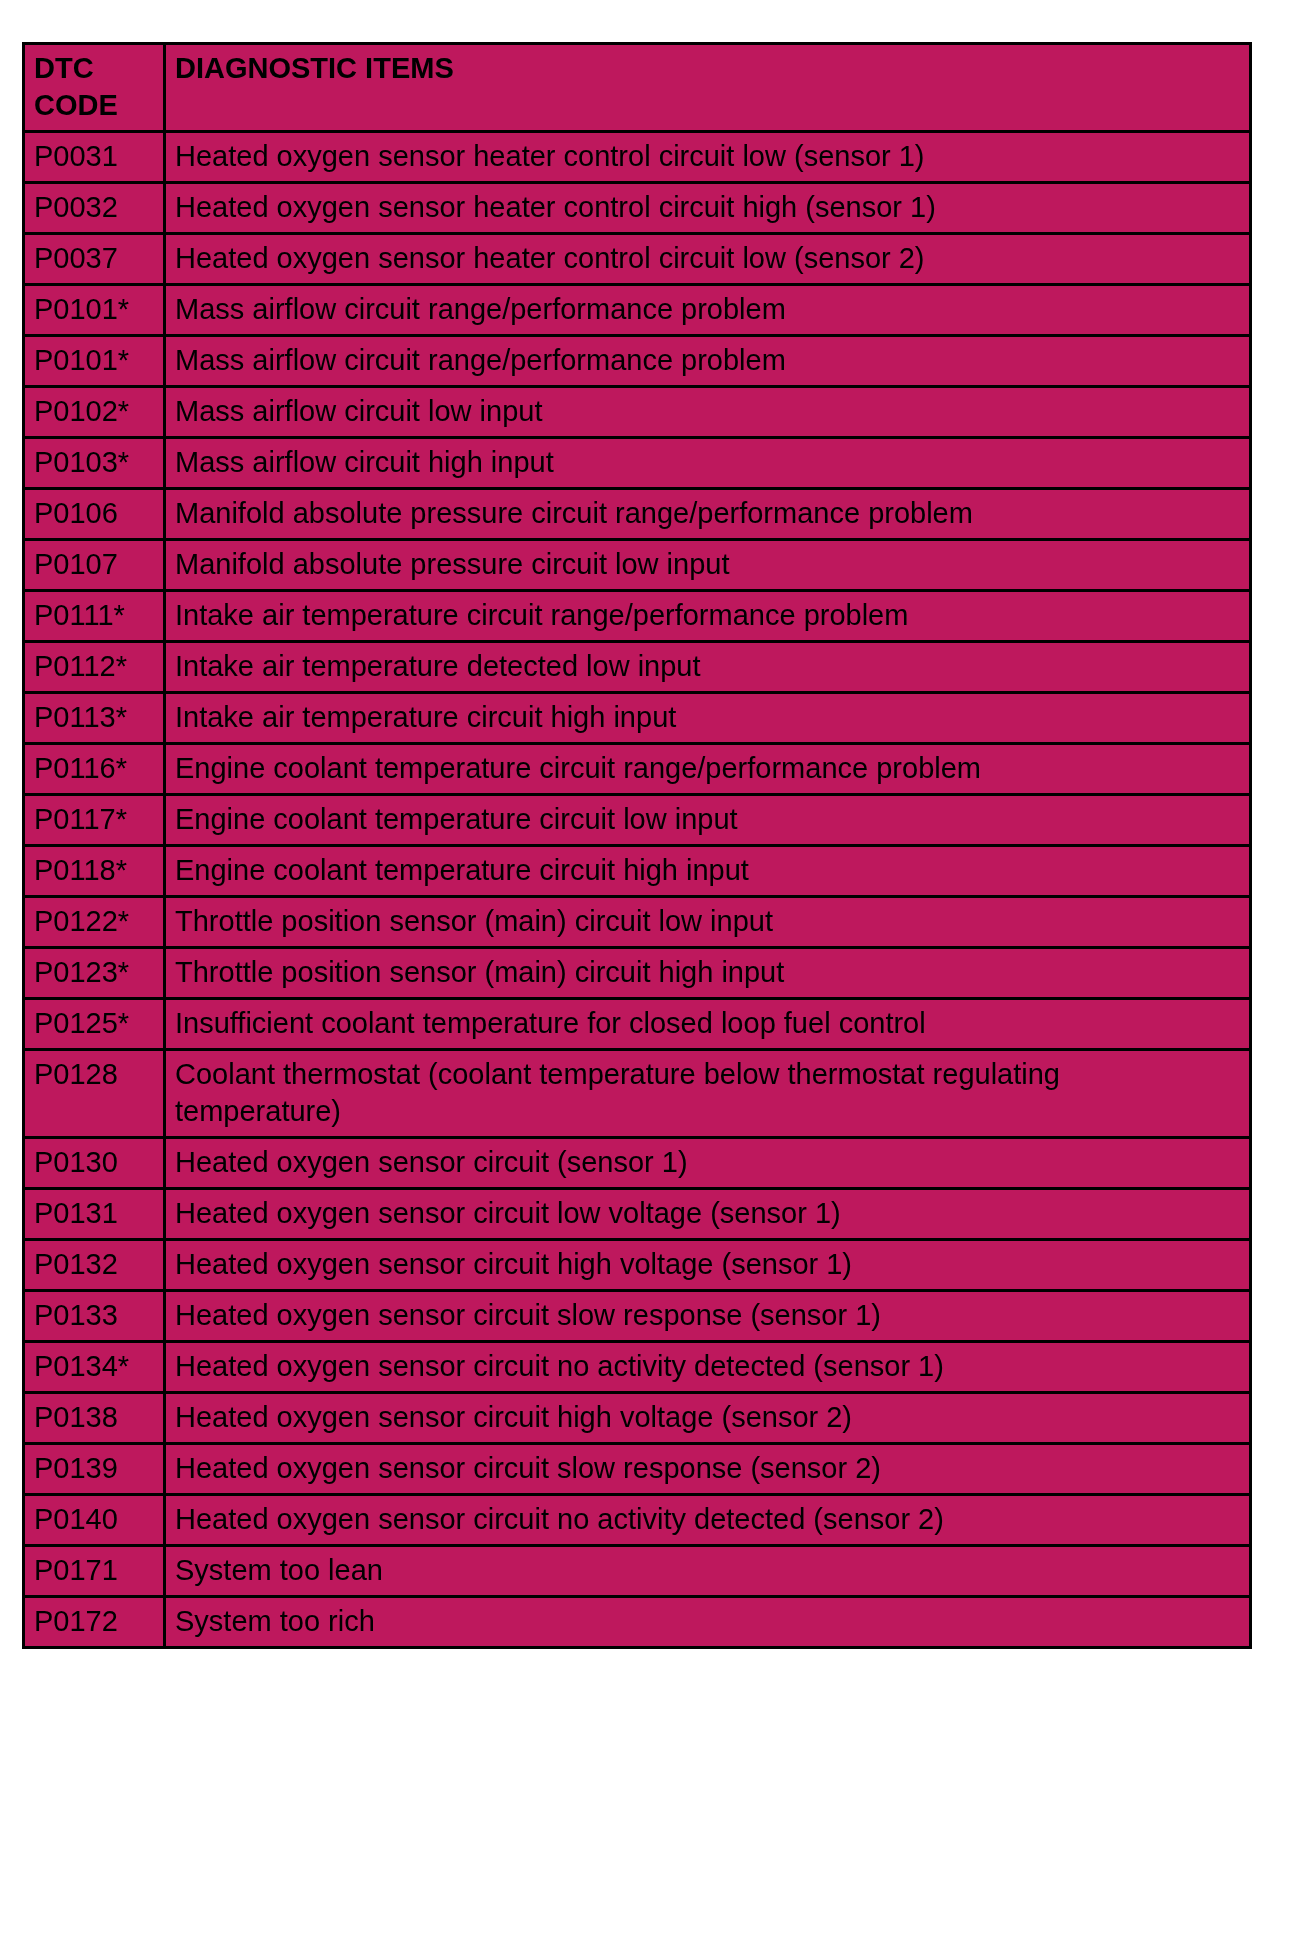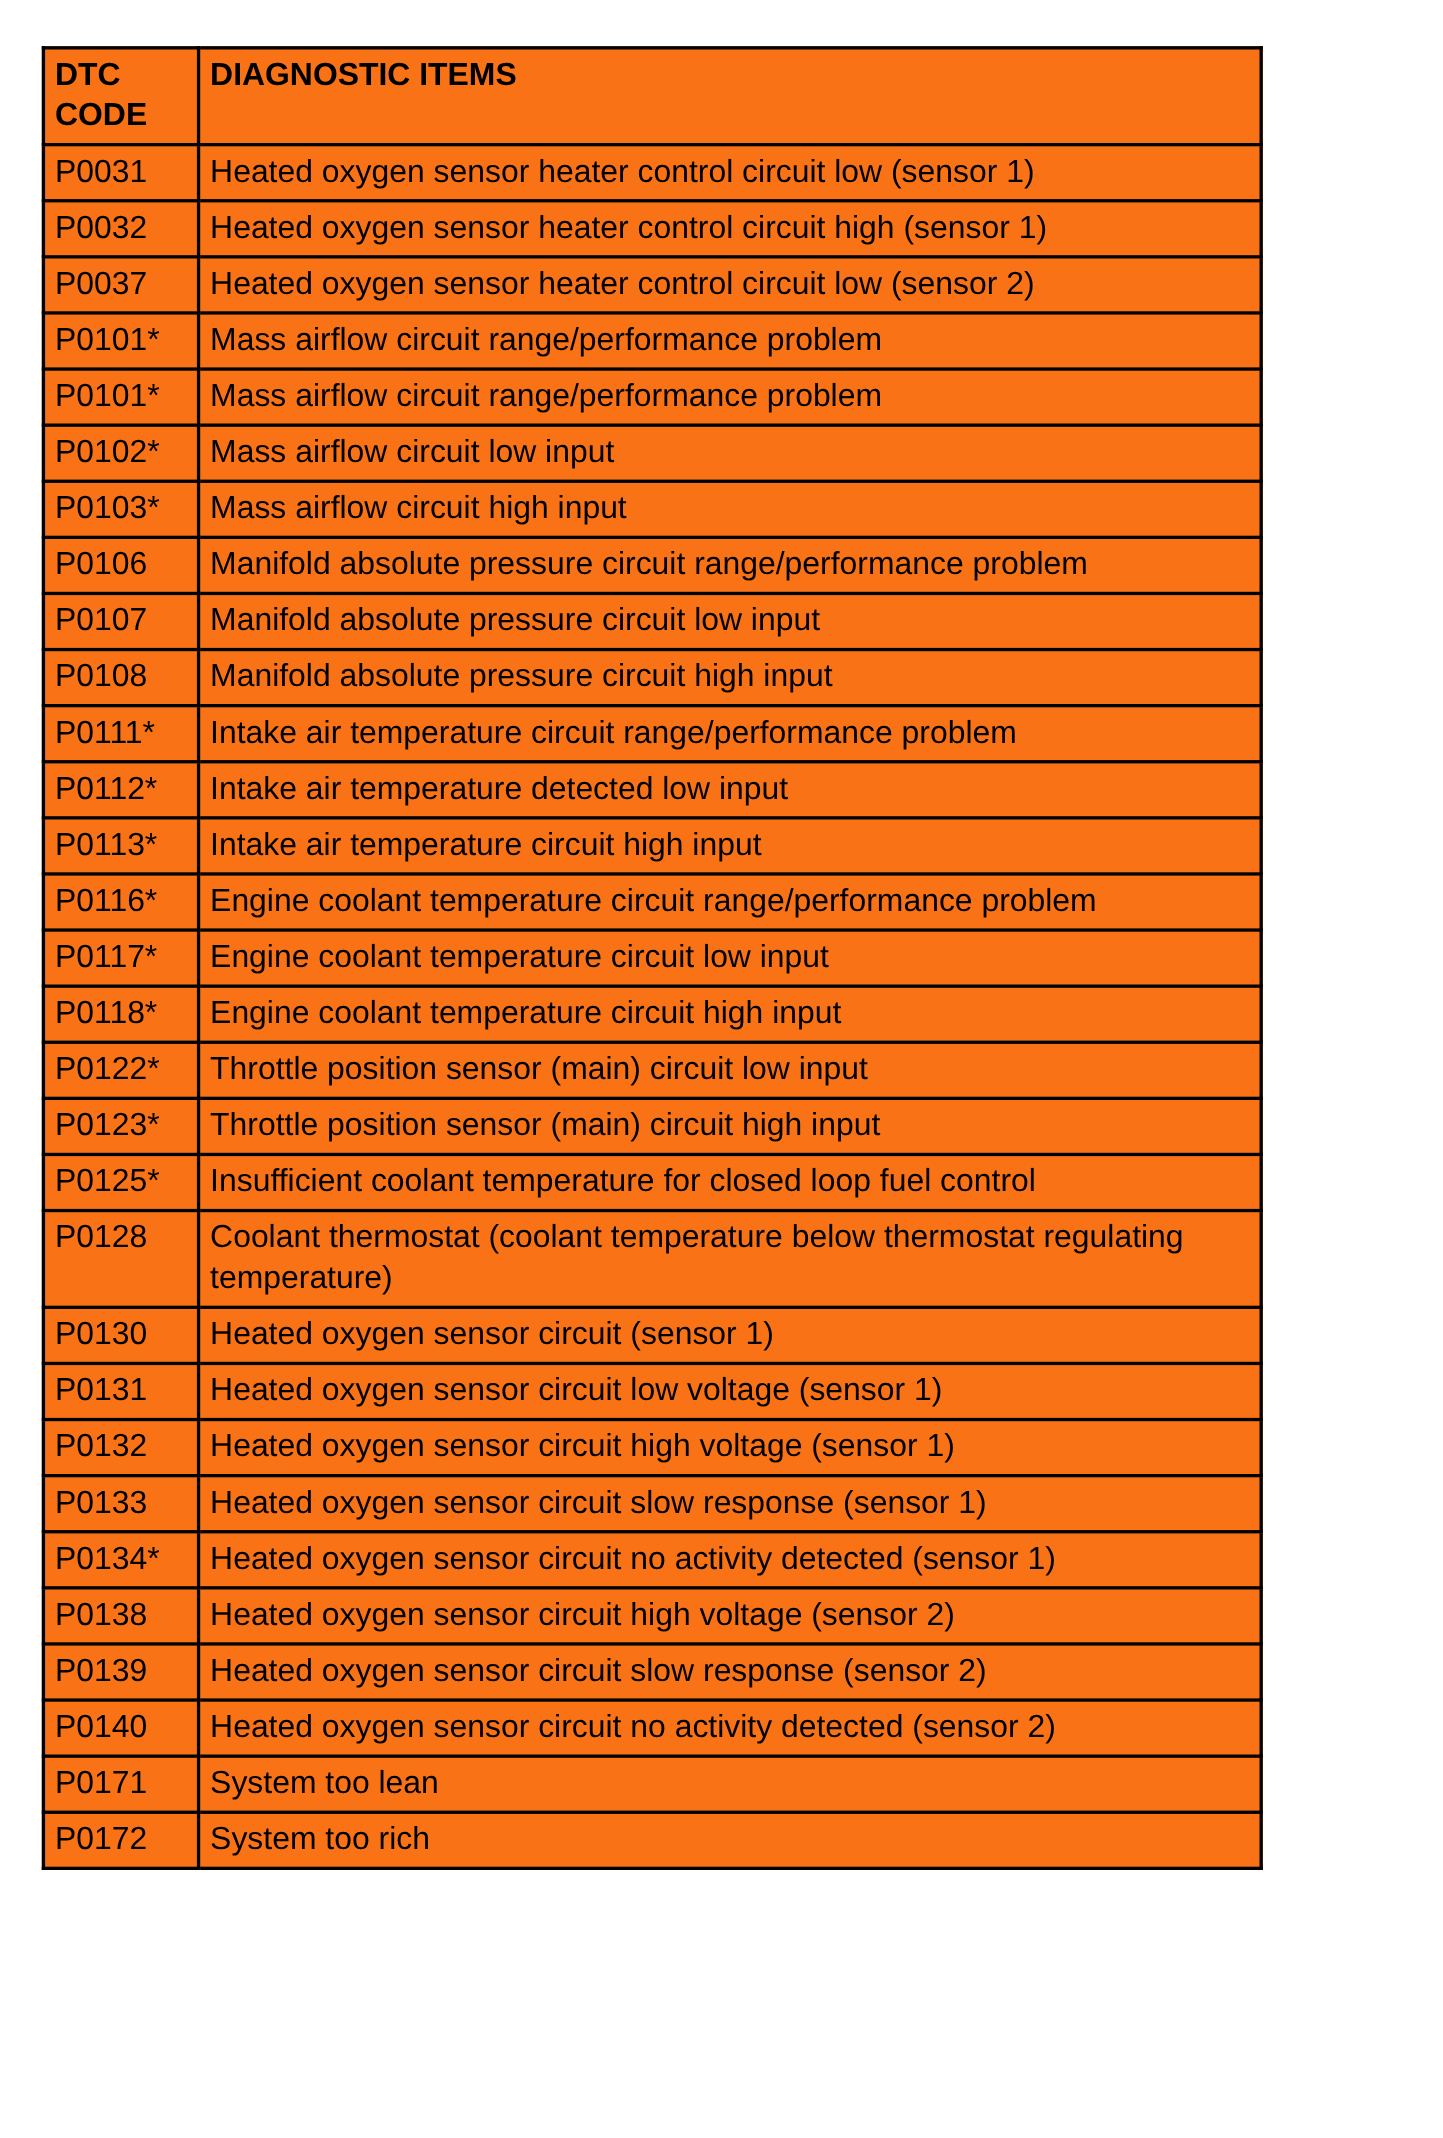--- a/index.html
+++ b/index.html
@@ -13,26 +13,26 @@
   }
   .page {
     position: relative;
     width: 1312px;
     height: 1944px;
     background: #ffffff;
     overflow: hidden;
   }
   table.dtc-table {
     position: absolute;
-    left: 38px;
+    left: 22px;
     top: 42px;
-    width: 1110px;
+    width: 1230px;
     border-collapse: collapse;
     table-layout: fixed;
-    background: #f97316;
+    background: #be185d;
   }
   col.col-code { width: 141px; }
   th, td {
     border: 3px solid #000000;
     vertical-align: top;
     text-align: left;
     padding: 5px 8px 6px 9px;
     font-size: 29px;
     line-height: 37px;
     white-space: pre-line;
@@ -98,24 +98,20 @@
   <tr>
     <td class="code-cell">P0106</td>
     <td class="item-cell">Manifold absolute pressure circuit range/performance problem</td>
   </tr>
 
   <tr>
     <td class="code-cell">P0107</td>
     <td class="item-cell">Manifold absolute pressure circuit low input</td>
   </tr>
 
-  <tr>
-    <td class="code-cell">P0108</td>
-    <td class="item-cell">Manifold absolute pressure circuit high input</td>
-  </tr>
 
   <tr>
     <td class="code-cell">P0111*</td>
     <td class="item-cell">Intake air temperature circuit range/performance problem</td>
   </tr>
 
   <tr>
     <td class="code-cell">P0112*</td>
     <td class="item-cell">Intake air temperature detected low input</td>
   </tr>

